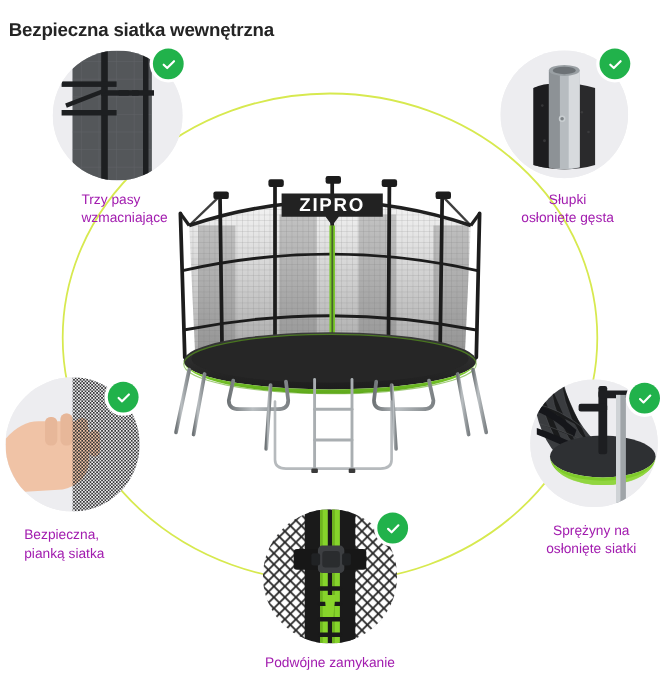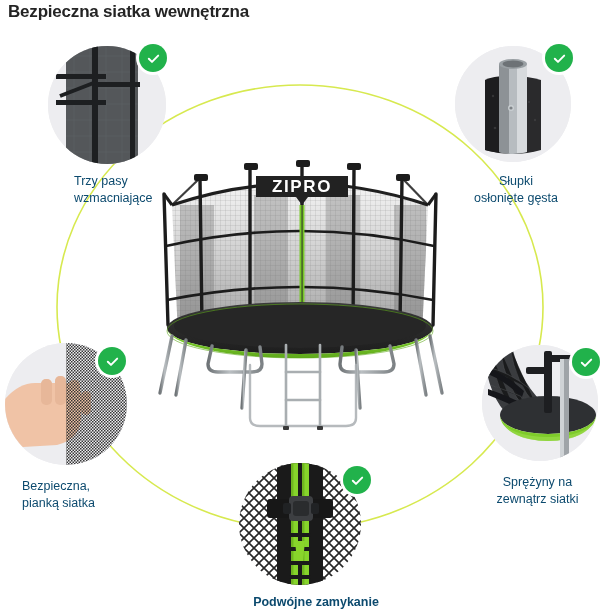--- a/index.html
+++ b/index.html
@@ -9,21 +9,21 @@
     font-family:"Liberation Sans","DejaVu Sans",sans-serif;
     color:#2b2b2b;
     position:relative;
     overflow:hidden;
     -webkit-font-smoothing:antialiased;
   }
   #stage{position:absolute;left:0;top:0;width:600px;height:615px;}
 
   
   .page-title{
-    position:absolute;left:8px;top:2px;
+    position:absolute;left:8px;top:18px;
     font-size:17px;font-weight:bold;letter-spacing:-0.2px;
     color:#242424;
   }
 
   
   .connector{position:absolute;left:0;top:0;width:600px;height:615px;}
 
   
   .feature{position:absolute;}
   .photo-circle{
@@ -33,21 +33,21 @@
   .check-badge{
     position:absolute;border-radius:50%;
     background:#21b24b;
     display:flex;align-items:center;justify-content:center;
     box-shadow:0 0 0 3px #ffffff;
   }
   .check-badge svg{display:block;}
   .feature-label{
     position:absolute;
     font-size:12.5px;line-height:1.32;
-    color:#0c4a6e;white-space:pre-line;
+    color:#a21caf;white-space:pre-line;
   }
   .lbl-left{text-align:left;}
   .lbl-center{text-align:center;}
 
   
   .product{position:absolute;left:150px;top:150px;width:300px;height:300px;}
 </style>
 </head>
 <body>
 
@@ -313,21 +313,21 @@
           <rect x="78" y="14" width="4" height="100" fill="#cfd3d6"></rect>
         </g>
       </svg>
     </div>
     <div class="check-badge" style="left:572px;top:348px;width:28px;height:28px;">
       <svg width="15" height="15" viewBox="0 0 16 16">
         <path d="M3 8.3 L6.4 11.6 L13 4.9" fill="none" stroke="#ffffff" stroke-width="2.1" stroke-linecap="round" stroke-linejoin="round"></path>
       </svg>
     </div>
     <div class="feature-label lbl-center" style="left:475px;top:474px;width:125px;">Sprężyny na
-zewnątrz siatki</div>
+osłonięte siatki</div>
   </div>
 
   <div class="feature">
     <div class="photo-circle" style="left:239px;top:463px;width:122px;height:122px;">
       <svg viewBox="0 0 122 122" width="122" height="122">
         <defs>
           <pattern id="diagMesh" width="10" height="10" patternUnits="userSpaceOnUse">
             <path d="M0 0 L10 10 M10 0 L0 10" stroke="#262626" stroke-width="1.6" fill="none"></path>
           </pattern>
         </defs>
@@ -362,16 +362,16 @@
           <rect x="44" y="40" width="8" height="11" rx="2" fill="#202224"></rect>
           <rect x="72" y="40" width="8" height="11" rx="2" fill="#202224"></rect>
         </g>
       </svg>
     </div>
     <div class="check-badge" style="left:343px;top:466px;width:28px;height:28px;">
       <svg width="15" height="15" viewBox="0 0 16 16">
         <path d="M3 8.3 L6.4 11.6 L13 4.9" fill="none" stroke="#ffffff" stroke-width="2.1" stroke-linecap="round" stroke-linejoin="round"></path>
       </svg>
     </div>
-    <div class="feature-label lbl-center" style="left:236px;top:594px;width:160px;font-weight:bold;">Podwójne zamykanie</div>
+    <div class="feature-label lbl-center" style="left:220px;top:594px;width:160px;">Podwójne zamykanie</div>
   </div>
 
 </div>
 
 </body></html>

